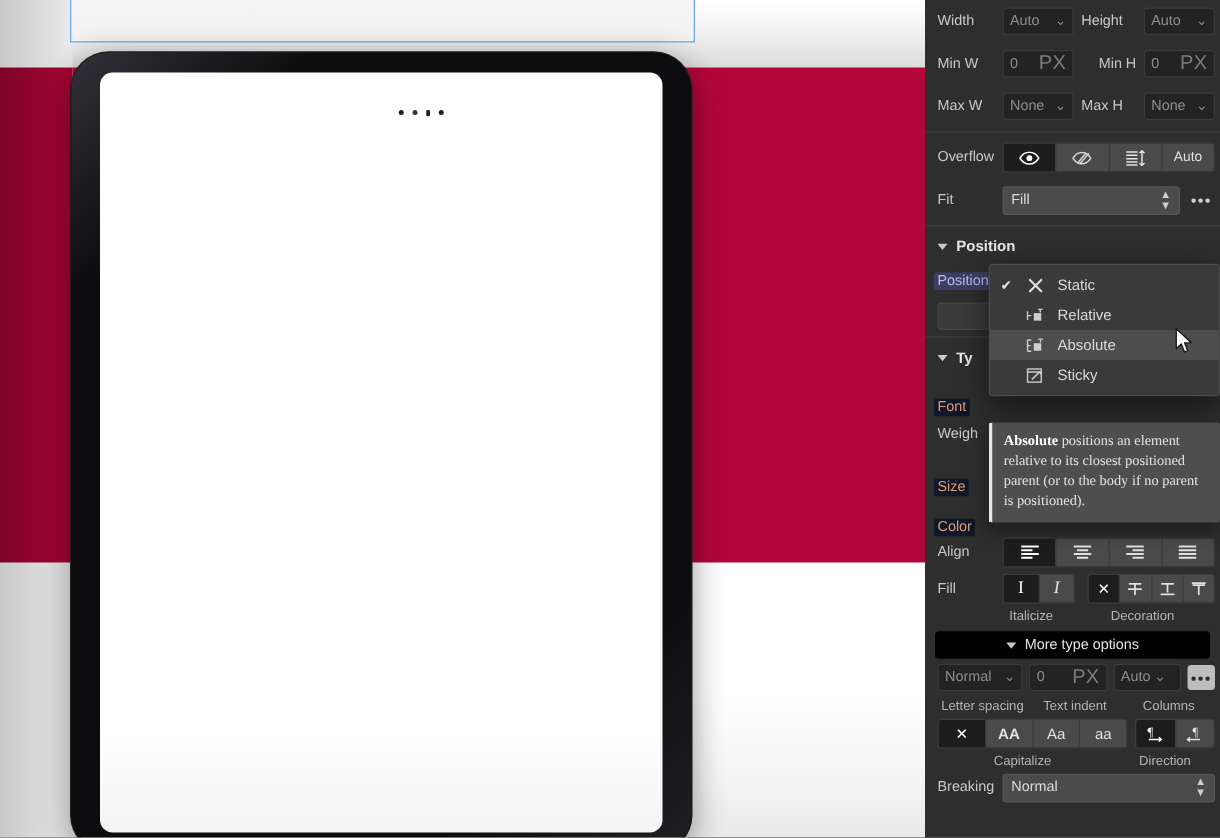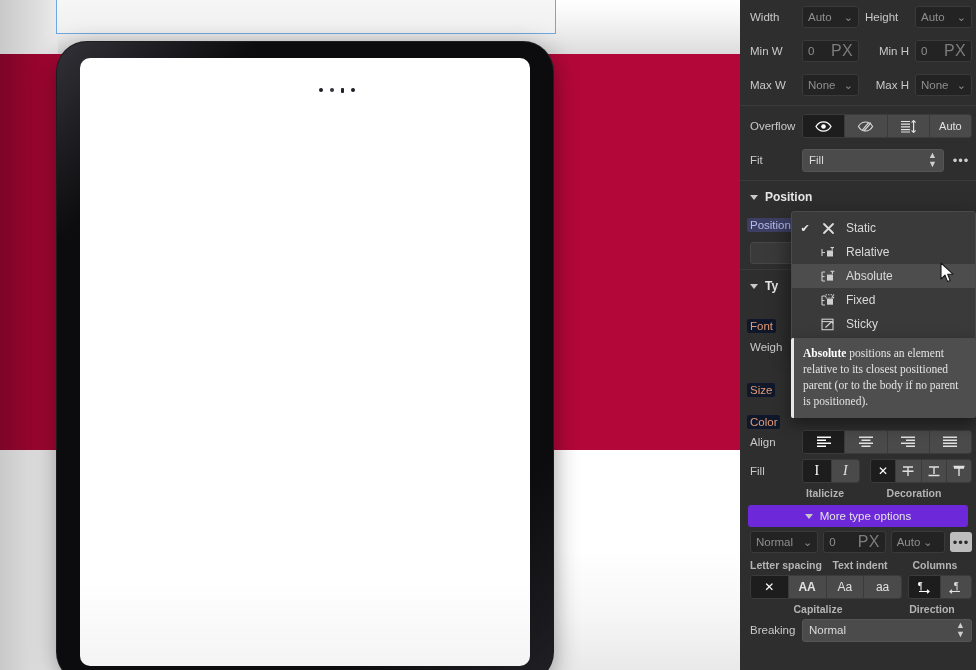--- a/index.html
+++ b/index.html
@@ -127,21 +127,20 @@
     color: #e2e2e2;
     font-size: 11px;
     border-right: 1px solid #3b3b3b;
   }
   .seg > .sb:last-child { border-right: none; }
   .seg > .sb.active { background: #1d1d1d; color: #ffffff; }
 
   .grp-label {
     text-align: center; color: #b4b4b4; font-size: 10.5px;
     margin-top: 3px;
-    font-weight: bold;
   }
 
   .divider { height: 1px; background: #3a3a3a; margin: 3px 0; }
 
   .sect-head {
     display: flex; align-items: center; gap: 7px;
     height: 26px; padding-left: 10px;
     color: #e6e6e6; font-size: 12px; font-weight: bold;
   }
   .tri { width: 0; height: 0; border-left: 4.5px solid transparent;
@@ -166,21 +165,21 @@
   .select-field {
     background: #4b4b4b; border: 1px solid #555;
     border-radius: 3px; height: 23px;
     display: flex; align-items: center; padding: 0 6px;
     color: #dcdcdc; flex: 1; min-width: 0; font-size: 11.5px;
   }
   .select-field .stepper { margin-left: auto; color: #cfcfcf; font-size: 9px; line-height: 9px; text-align:center; }
 
   .more-bar {
     margin: 4px 8px 0 8px; height: 22px;
-    background: #6d28d9; border-radius: 3px;
+    background: #000000; border-radius: 3px;
     display: flex; align-items: center; justify-content: center; gap: 7px;
     color: #e4e4e4; font-size: 11.5px;
   }
 
   svg { display: block; }
 
   
   #pos-menu {
     position: absolute; left: 51px; top: 211px;
     width: 185px;
@@ -274,21 +273,21 @@
         <span class="suffix">PX</span>
       </div>
     </div>
 
     <div class="row">
       <span class="lbl w-fixed">Max W</span>
       <div class="field">
         <span class="val">None</span>
         <span class="caret">⌄</span>
       </div>
-      <span class="lbl w-mid" style="text-align:right">Max H</span>
+      <span class="lbl w-mid" style="">Max H</span>
       <div class="field">
         <span class="val">None</span>
         <span class="caret">⌄</span>
       </div>
     </div>
 
     <div class="divider"></div>
 
     <div class="row">
       <span class="lbl w-fixed">Overflow</span>
@@ -576,34 +575,20 @@
             </g>
             <rect x="6" y="4.6" width="6" height="6" fill="#cfcfcf"></rect>
           </svg>
         </span>
         <span class="mtext">Absolute</span>
       </div>
       <div class="mi">
         <span class="check"></span>
         <span class="mico">
           <svg width="15" height="13" viewBox="0 0 15 13">
-            <g stroke="#cfcfcf" stroke-width="1.1" fill="none">
-              <path d="M1 2v9M1 2h3M1 11h3M1 6.5h2.5"></path>
-              <rect x="4.6" y="0.8" width="8" height="3.2" stroke-dasharray="1.4 1.1"></rect>
-              <path d="M11.4 1.4v2.4"></path>
-            </g>
-            <rect x="6" y="4.7" width="6" height="6" fill="#cfcfcf"></rect>
-          </svg>
-        </span>
-        <span class="mtext">Fixed</span>
-      </div>
-      <div class="mi">
-        <span class="check"></span>
-        <span class="mico">
-          <svg width="15" height="13" viewBox="0 0 15 13">
             <rect x="1" y="1.2" width="11" height="10.5" fill="none" stroke="#cfcfcf" stroke-width="1.1"></rect>
             <path d="M1 3.6h11" stroke="#cfcfcf" stroke-width="1.1"></path>
             <path d="M4.5 9.5 10.5 3.8" stroke="#cfcfcf" stroke-width="1.2"></path>
             <path d="M9.2 3.2h3v3Z" fill="#cfcfcf"></path>
           </svg>
         </span>
         <span class="mtext">Sticky</span>
       </div>
     </div>
 

